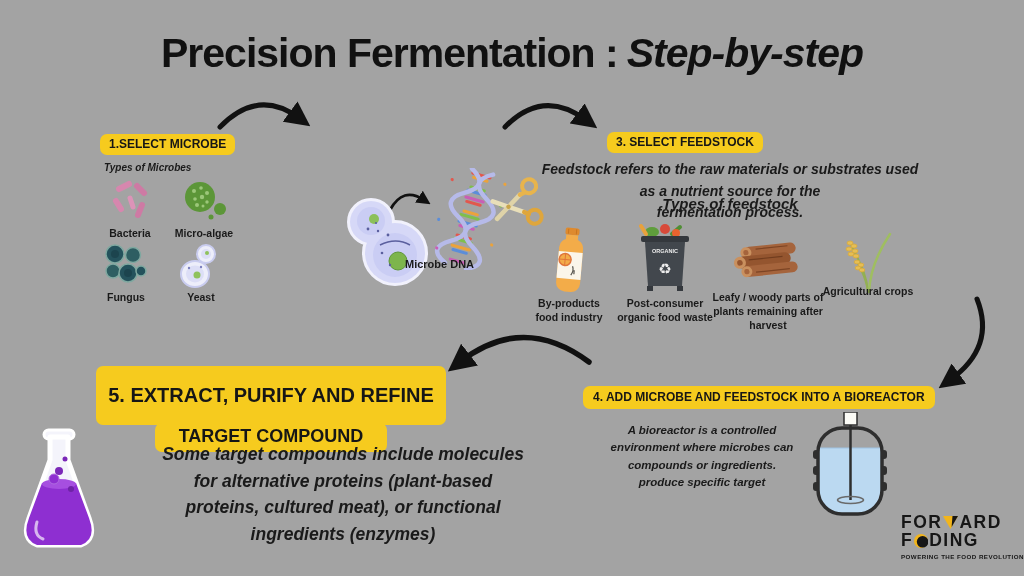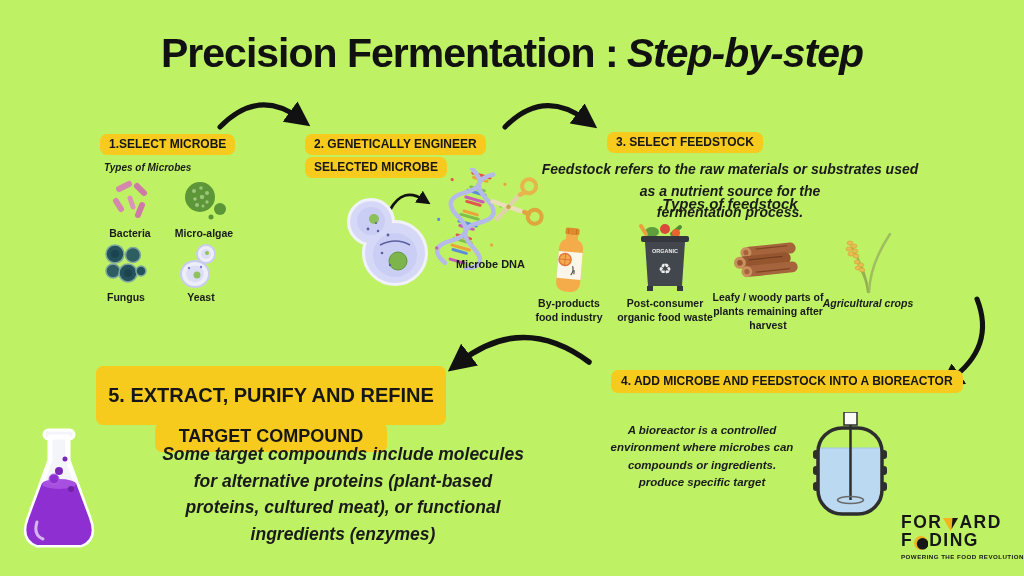--- a/index.html
+++ b/index.html
@@ -1,36 +1,36 @@
 <!DOCTYPE html>
 <html><head>
 <meta charset="utf-8">
 <style>
   * { margin:0; padding:0; box-sizing:border-box; }
   html,body { width:1024px; height:576px; }
   .canvas {
     position:relative; width:1024px; height:576px;
-    background:#bef264; overflow:hidden;
+    background:#a3a3a3; overflow:hidden;
     font-family:"Liberation Sans","DejaVu Sans",sans-serif;
     color:#1A1A1A;
   }
   .abs { position:absolute; }
   .title { left:0; right:0; top:30px; text-align:center;
     font-size:41px; font-weight:800; letter-spacing:-1px; color:#111; }
   .title .em { font-style:italic; margin-left:9px; }
   .hl { background:#F6CB1E; border-radius:7px; padding:3px 9px;
     font-weight:800; display:inline-block; line-height:1.25; color:#161616; }
   .hl-sm { font-size:12px;text-align:center; }
   .subhead { font-weight:700; font-style:italic; }
-  .cap { font-weight:700; text-align:right; }
+  .cap { font-weight:700; text-align:left; }
   .iconlabel { font-weight:700; font-size:10.5px; text-align:center; line-height:1.35; }
   .desc { font-weight:700; font-style:italic; text-align:center; }
   .stack { display:flex; flex-direction:column; align-items:flex-start; gap:2px; }
   .stack-center { display:flex; flex-direction:column; align-items:center; gap:2px; }
-  .logo-row { display:flex; align-items:flex-end; font-weight:800;
+  .logo-row { display:flex; align-items:center; font-weight:800;
     font-size:17.5px; letter-spacing:1.5px; color:#161616; line-height:1.05; }
   .logo-tagline { font-size:6.2px; font-weight:700; letter-spacing:0.45px;
     margin-top:3px; color:#161616; white-space:nowrap; }
   svg { display:block; }
 </style>
 </head>
 <body>
 
 <div class="canvas">
 
@@ -108,24 +108,20 @@
       <ellipse cx="19" cy="34" rx="9" ry="8.5" fill="#DCDEF6"></ellipse>
       <circle cx="30" cy="14" r="5" fill="#DCDEF6"></circle>
       <circle cx="21" cy="35" r="3.5" fill="#8FC25C"></circle>
       <circle cx="31" cy="13" r="2" fill="#8FC25C"></circle>
       <circle cx="13" cy="28" r="1.2" fill="#7A7FBF"></circle>
       <circle cx="25" cy="27" r="1.2" fill="#7A7FBF"></circle>
     </svg>
   </span>
   <div class="abs iconlabel" style="left:172px; top:290px; width:58px;">Yeast</div>
 
-  <div class="abs stack" style="left:305px; top:134px;">
-    <span class="hl hl-sm">2. GENETICALLY ENGINEER</span>
-    <span class="hl hl-sm">SELECTED MICROBE</span>
-  </div>
 
   <span class="abs" style="left:338px; top:193px;">
     <svg width="95" height="95" viewBox="0 0 95 95">
       <circle cx="33" cy="29" r="21" fill="#D6D8F7" stroke="#F1F1FC" stroke-width="6"></circle>
       <circle cx="57" cy="60" r="30" fill="#D6D8F7" stroke="#F1F1FC" stroke-width="6"></circle>
       <circle cx="33" cy="29" r="21" fill="#D6D8F7"></circle>
       <circle cx="57" cy="60" r="30" fill="#D6D8F7"></circle>
       <circle cx="57" cy="62" r="22" fill="#CACDF4"></circle>
       <circle cx="33" cy="28" r="14" fill="#CACDF4"></circle>
       <circle cx="36" cy="26" r="5" fill="#8CC05A"></circle>
@@ -269,23 +265,23 @@
           <ellipse cx="15" cy="21" rx="3" ry="2"></ellipse>
         <ellipse cx="11" cy="24" rx="3" ry="2"></ellipse>
           <ellipse cx="16" cy="26" rx="3" ry="2"></ellipse>
         <ellipse cx="17" cy="32" rx="2.8" ry="1.9"></ellipse>
           <ellipse cx="21" cy="35" rx="2.8" ry="1.9"></ellipse>
         <ellipse cx="18" cy="38" rx="2.8" ry="1.9"></ellipse>
           <ellipse cx="22" cy="40" rx="2.8" ry="1.9"></ellipse>
       </g>
     </svg>
   </span>
-  <div class="abs iconlabel" style="left:808px; top:296px; width:120px;font-style:italic;">Agricultural crops</div>
-
-  <span class="abs hl" style="left:583px; top:370px; font-size:12px; padding:4px 10px;margin-left:28px;">4. ADD MICROBE AND FEEDSTOCK INTO A BIOREACTOR</span>
+  <div class="abs iconlabel" style="left:808px; top:284px; width:120px;">Agricultural crops</div>
+
+  <span class="abs hl" style="left:583px; top:386px; font-size:12px; padding:4px 10px;">4. ADD MICROBE AND FEEDSTOCK INTO A BIOREACTOR</span>
   <div class="abs desc" style="left:598px; top:422px; width:208px; font-size:11.5px; line-height:1.5;">
     <div>A bioreactor is a controlled</div>
     <div>environment where microbes can</div>
     <div>compounds or ingredients.</div>
     <div>produce specific target</div>
   </div>
 
   <span class="abs" style="left:812px; top:412px;">
     <svg width="78" height="106" viewBox="0 0 78 106">
       <defs>

